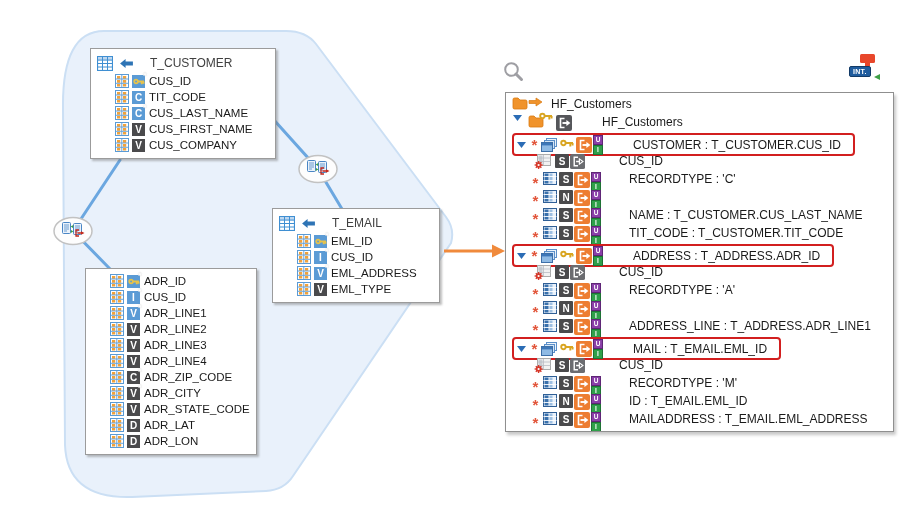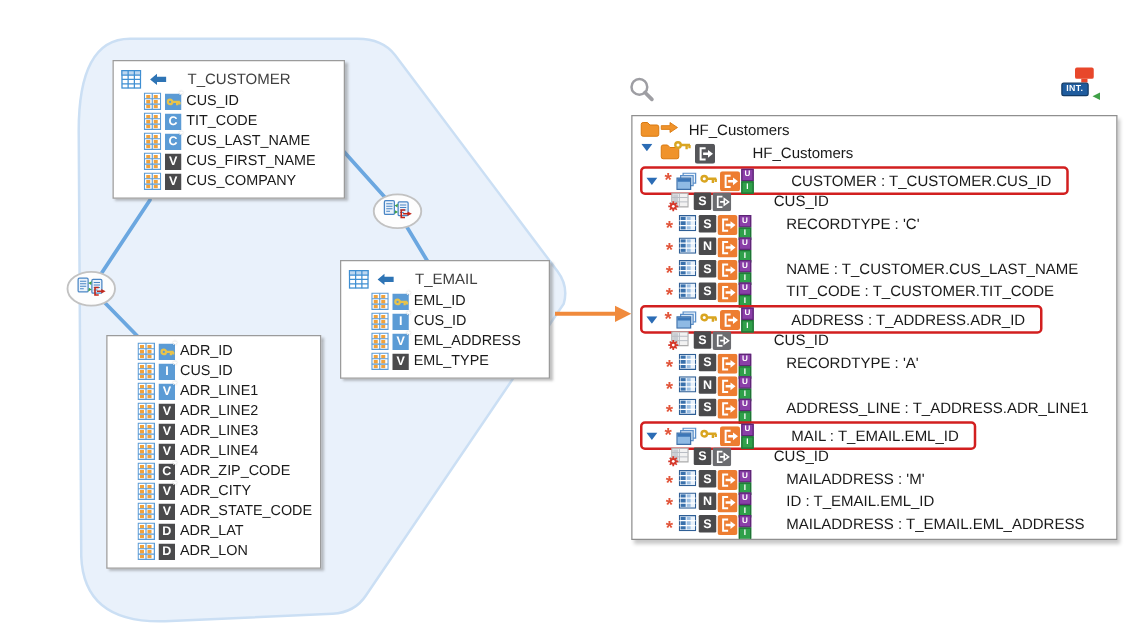--- a/index.html
+++ b/index.html
@@ -991,21 +991,21 @@
             <rect width="16" height="16" rx="2" fill="#ED7D31"></rect>
             <path d="M8.5 3.5 H4.5 V12.5 H8.5" fill="none" stroke="#fff" stroke-width="1.6"></path>
             <line x1="6.5" y1="8" x2="11" y2="8" stroke="#fff" stroke-width="1.9"></line>
             <polygon points="10.4,4.9 14.4,8 10.4,11.1" fill="#fff"></polygon>
           </svg>
         </span>
         <span class="mini-flags">
           <span class="f-top">U</span>
           <span class="f-bot">I</span>
         </span>
-        <span class="tree-label">MAILADDRESS : 'M'</span>
+        <span class="tree-label">RECORDTYPE : 'M'</span>
       </div>
       <div class="tree-row field">
         <span class="i-ast">*</span>
         <span class="i-tblblue">
           <svg width="14" height="13" viewBox="0 0 14 13">
             <rect x="0.5" y="0.5" width="13" height="12" fill="#EAF2FB" stroke="#2F5F96"></rect>
             <rect x="1.5" y="1.5" width="4" height="10" fill="#3A71AC"></rect>
             <rect x="6.5" y="1.5" width="3" height="10" fill="#9DBFE2"></rect>
             <path d="M0.5 4.5 H13.5 M0.5 8.5 H13.5" stroke="#FFFFFF" stroke-width="0.9" fill="none"></path>
           </svg>

